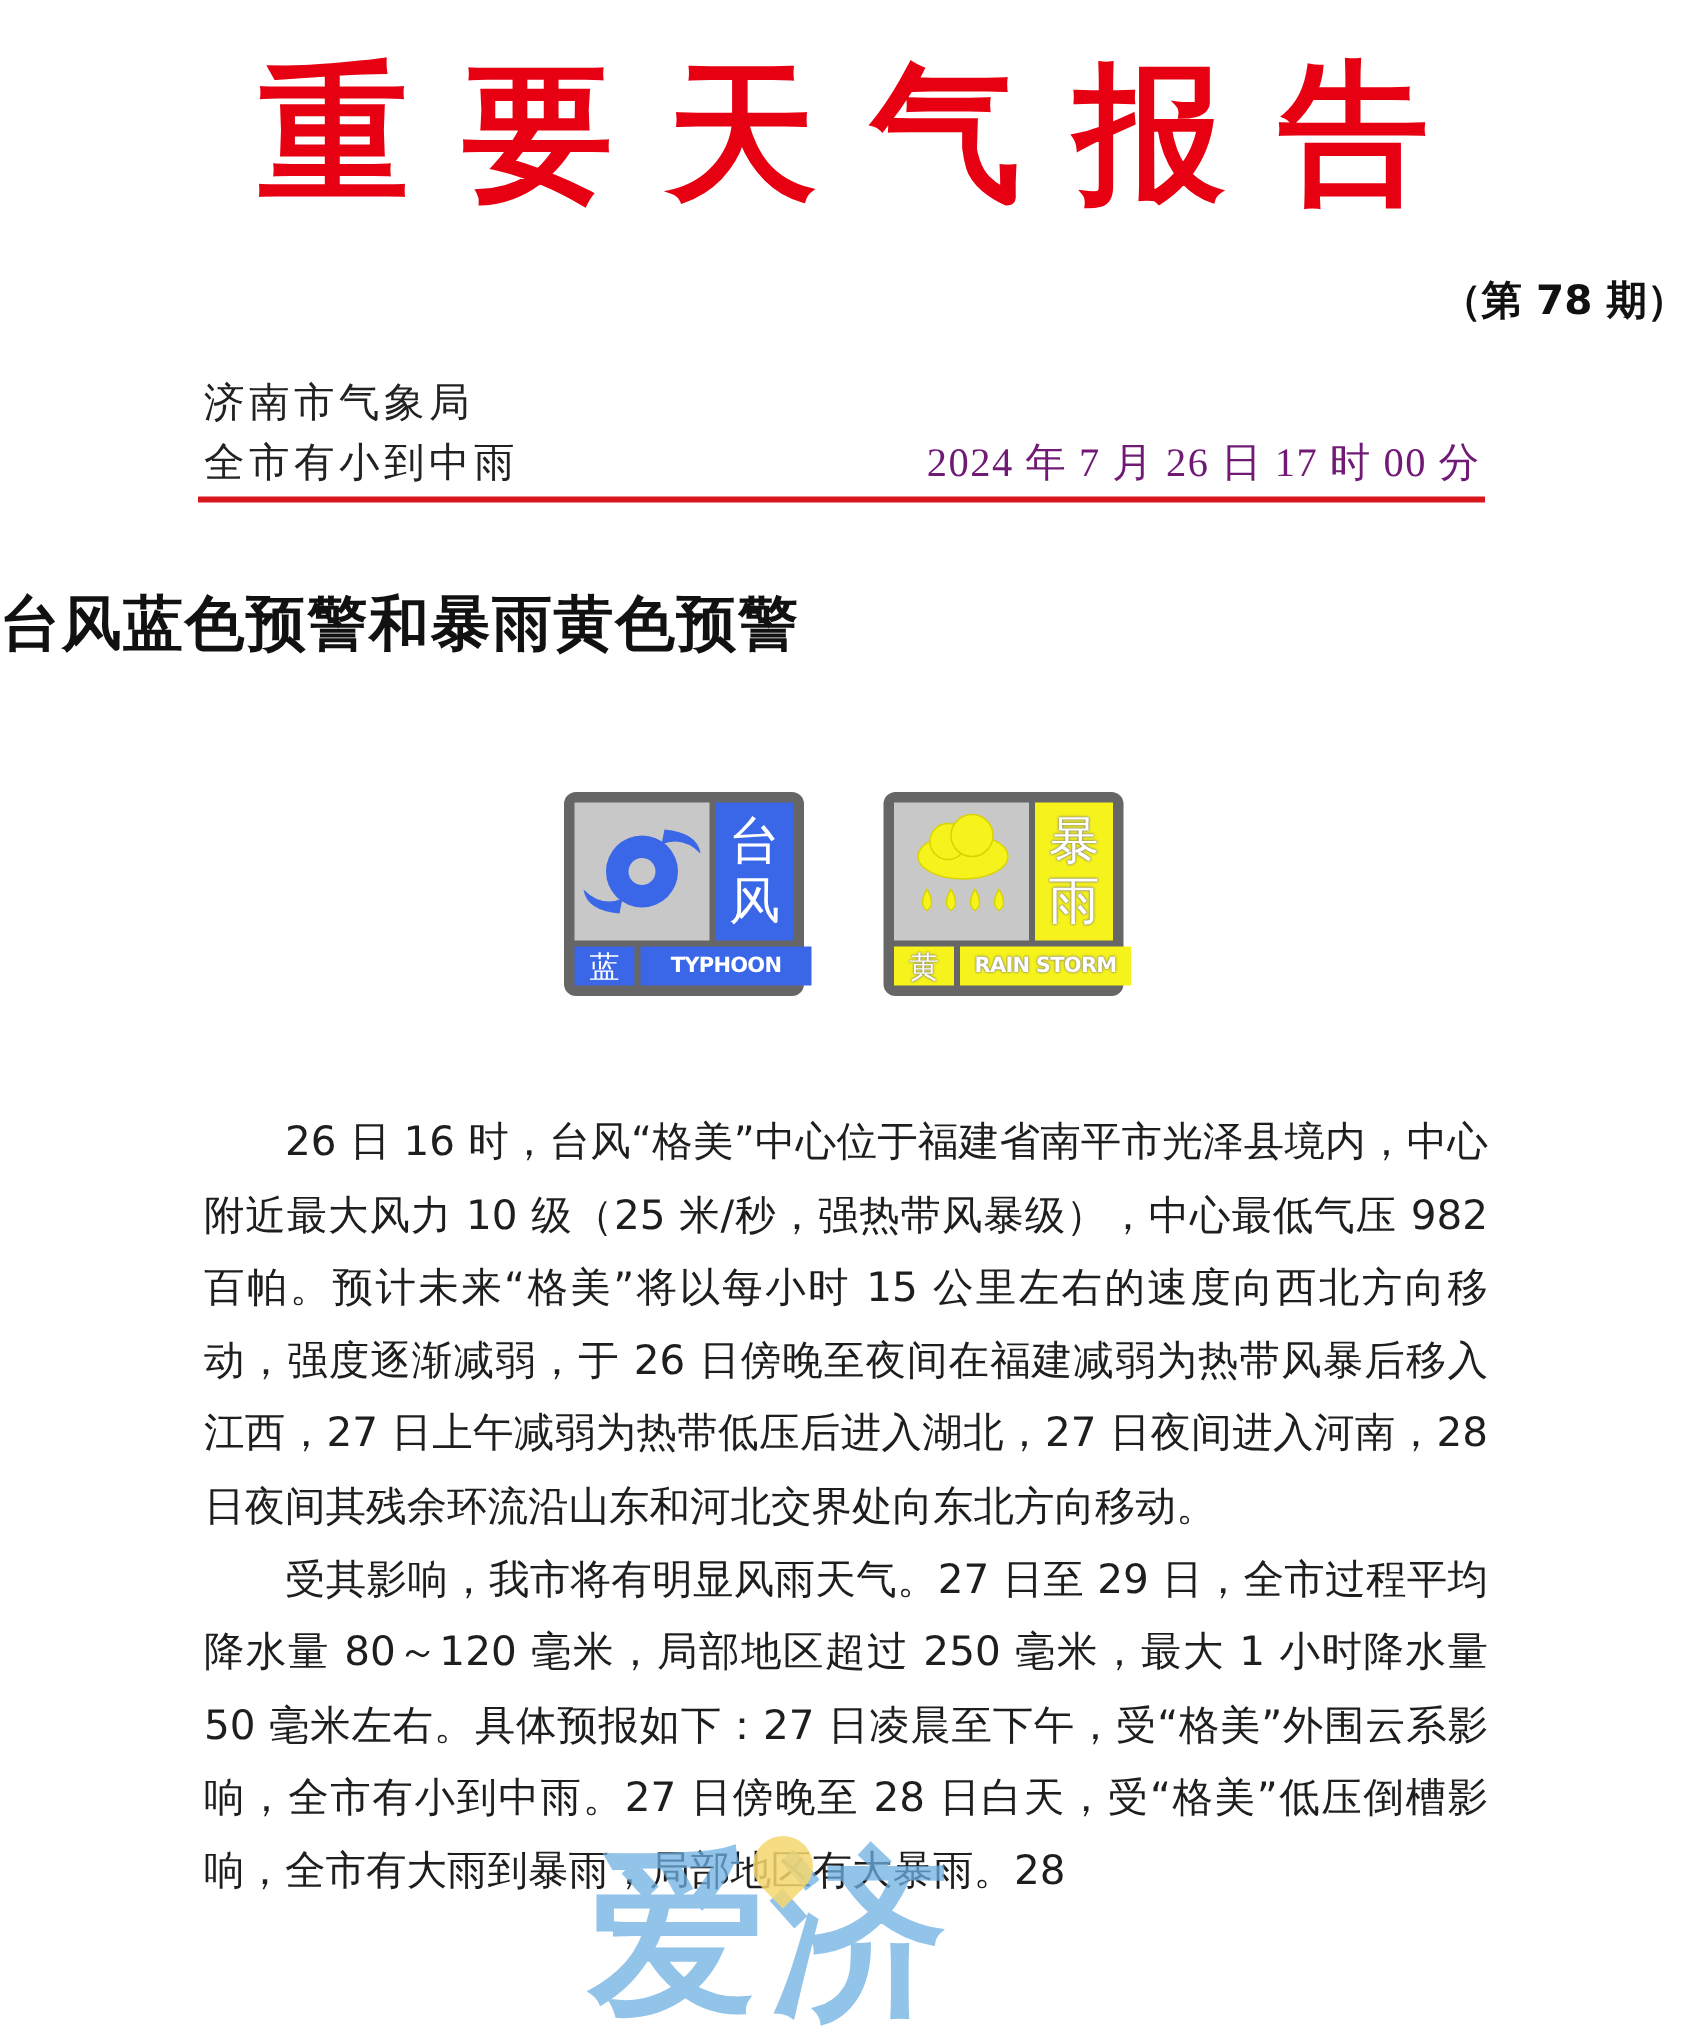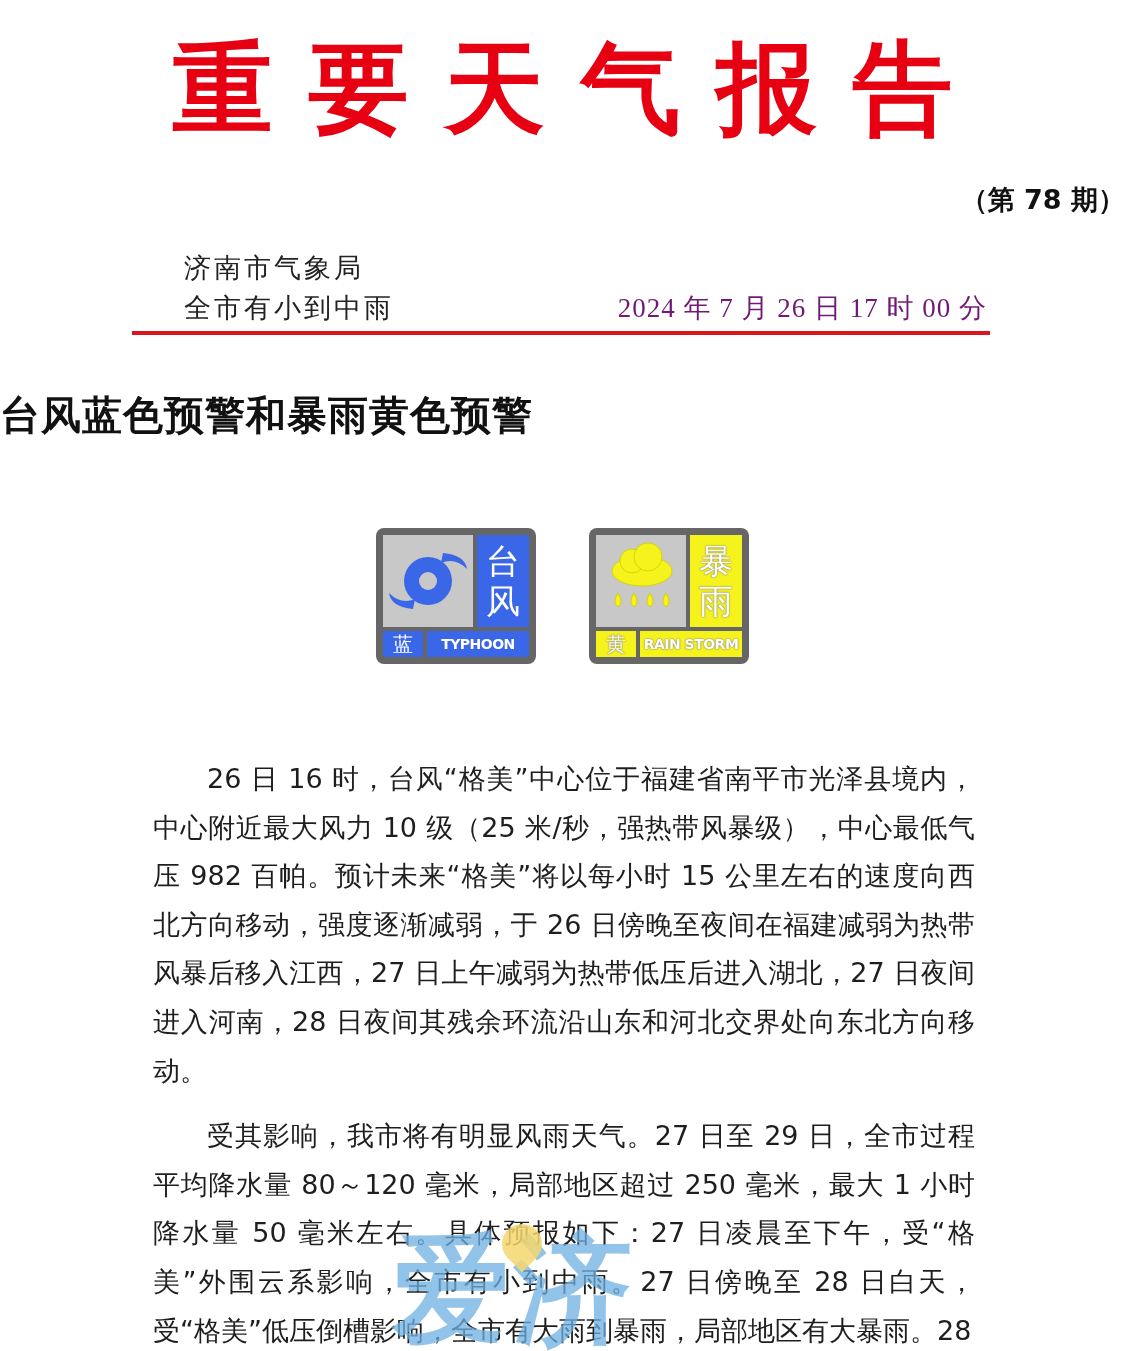--- a/index.html
+++ b/index.html
@@ -4,47 +4,47 @@
 <style>
   html, body { margin: 0; padding: 0; background: #ffffff; }
   body { width: 1125px; height: 1351px; position: relative; overflow: hidden;
          font-family: "DejaVu Serif", "Liberation Serif", serif; color: #1a1a1a; }
   .masthead { position: absolute; left: 0; top: 28px; width: 1125px; text-align: center;
               color: #e60012; font-size: 100px; font-weight: bold; letter-spacing: 36px;
               font-family: "DejaVu Serif", serif; line-height: 120px; padding-left: 36px; box-sizing: border-box; }
   .issue { position: absolute; top: 182px; left: 0; width: 1125px; text-align: right;
            font-family: "DejaVu Sans", sans-serif; font-weight: bold; font-size: 27px; color: #111; }
   .org { position: absolute; left: 136px; font-size: 27px; letter-spacing: 3px; color: #222;
-         font-family: "DejaVu Sans", sans-serif; margin-left: 48px; }
+         font-family: "DejaVu Sans", sans-serif; }
   .org1 { top: 250px; }
   .org2 { top: 290px; }
   .datetime { position: absolute; right: 138px; top: 290px; font-size: 27px; color: #701a75;
               font-family: "Liberation Serif", serif; letter-spacing: 1px; }
   .redline { position: absolute; left: 132px; top: 331px; width: 858px; height: 4px; background: #d9161c; }
   .title { position: absolute; top: 388px; left: 0; width: 1125px; 
            font-size: 40px; font-weight: bold; color: #111; letter-spacing: 1px; font-family: "DejaVu Serif", serif; }
   .sign { position: absolute; top: 528px; width: 160px; height: 136px; background: #666;
           border-radius: 8px; box-sizing: border-box; padding: 5px; }
   .sign.typhoon { left: 376px; }
   .sign.rain { left: 589px; }
   .sign .pic { position: absolute; left: 7px; top: 7px; width: 90px; height: 92px; background: #c8c8c8; }
   .sign .side { position: absolute; left: 101px; top: 7px; width: 52px; height: 92px;
                 display: flex; flex-direction: column; align-items: center; justify-content: center;
                 font-size: 34px; font-family: "DejaVu Sans", sans-serif; line-height: 40px; }
   .sign .lvl { position: absolute; left: 7px; top: 103px; width: 40px; height: 26px;
                display:flex; align-items:center; justify-content:center; font-size: 20px;
                font-family: "DejaVu Sans", sans-serif; }
-  .sign .en { position: absolute; left: 51px; top: 103px; width: 102px; height: 26px;
+  .sign .en { position: absolute; left: 51px; top: 103px; width: 114px; height: 26px;
               display:flex; align-items:center; justify-content:center; font-size: 14px; font-weight: bold;
               font-family: "DejaVu Sans", sans-serif; letter-spacing: -0.5px; }
   .typhoon .side, .typhoon .lvl, .typhoon .en { background: #3a66e8; color: #ffffff; }
   .rain .side, .rain .lvl, .rain .en { background: #f6f21b; color: #ffffff; text-shadow: 0 0 2px #888, 0 0 1px #666; }
   .body { position: absolute; left: 136px; top: 738px; width: 856px; font-size: 27px; line-height: 48.6px;
           color: #1e1e1e; text-align: justify; font-family: "DejaVu Sans", sans-serif; }
-  .body p { margin: 17px; text-indent: 54px; }
+  .body p { margin: 0; text-indent: 54px; }
   .watermark { position: absolute; left: 392px; top: 1228px; width: 360px; height: 123px;
                font-family: "DejaVu Sans", sans-serif; font-weight: bold; font-size: 118px;
                color: rgba(110,175,225,0.75); letter-spacing: 4px; line-height: 123px; pointer-events: none; }
   .watermark .heart { position: absolute; left: 110px; top: -4px; width: 40px; height: 40px;
                       background: rgba(245,215,110,0.85); border-radius: 50% 50% 50% 0; transform: rotate(-45deg); }
 </style>
 </head>
 <body>
 
 <div class="masthead">重要天气报告</div>

